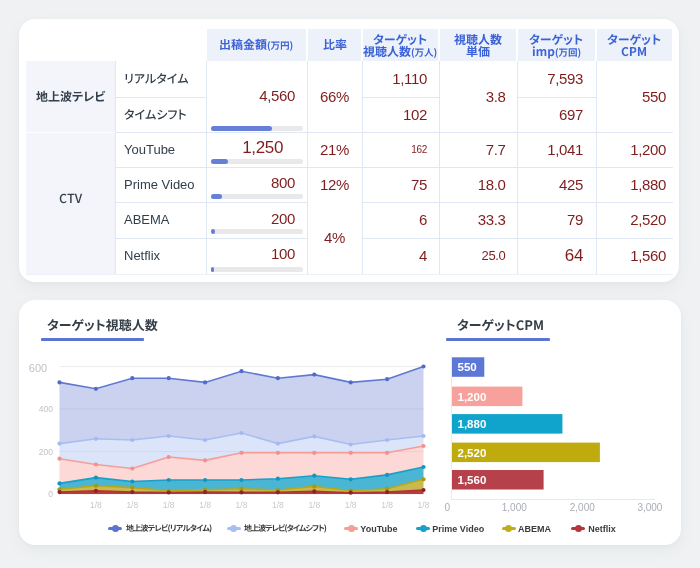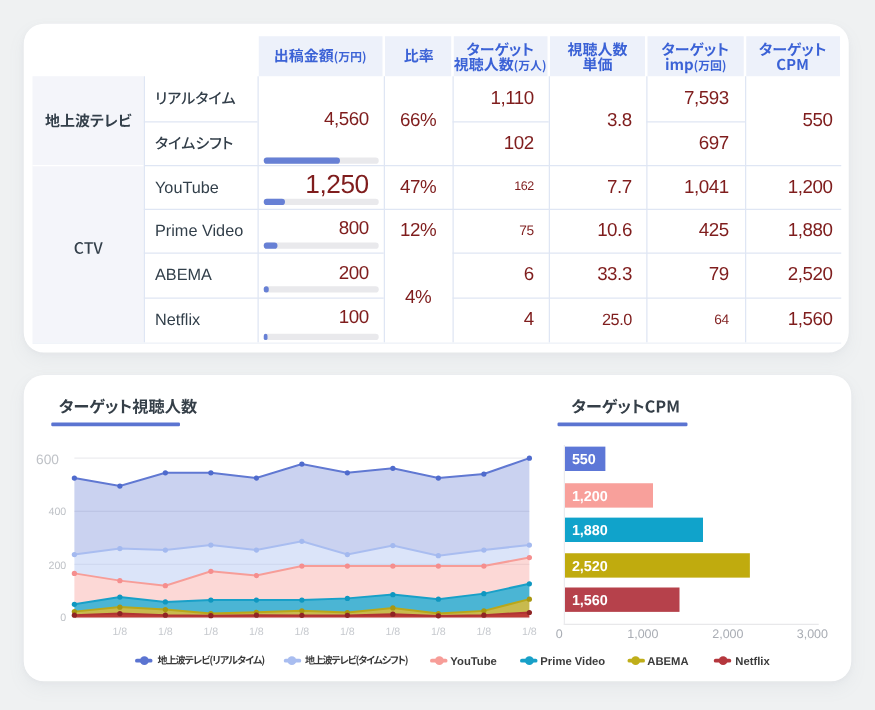--- a/index.html
+++ b/index.html
@@ -82,55 +82,55 @@
     <path d="M8.591999999999999 10.808H7.164000000000001C7.2 11.12 7.236 11.48 7.236 11.911999999999999C7.236 12.379999999999999 7.236 13.448 7.236 13.975999999999999C7.236 16.076 7.08 17.012 6.24 17.972C5.496 18.788 4.5 19.244 3.3600000000000003 19.532L4.356 20.576C5.232 20.288 6.444 19.736 7.224000000000001 18.824C8.112 17.816 8.543999999999999 16.796 8.543999999999999 14.048C8.543999999999999 13.532 8.543999999999999 12.452 8.543999999999999 11.911999999999999C8.543999999999999 11.48 8.568 11.12 8.591999999999999 10.808ZM3.024 10.904H1.6440000000000001C1.6800000000000002 11.156 1.6920000000000002 11.576 1.6920000000000002 11.792C1.6920000000000002 12.224 1.6920000000000002 15.224 1.6920000000000002 15.812000000000001C1.6920000000000002 16.16 1.6560000000000001 16.58 1.6440000000000001 16.784H3.024C3.0 16.544 2.976 16.124 2.976 15.812000000000001C2.976 15.236 2.976 12.224 2.976 11.792C2.976 11.456 3.0 11.156 3.024 10.904Z M20.7 11.888 19.944 11.18C19.752 11.228 19.212 11.264 18.948 11.264C18.264 11.264 12.887999999999998 11.264 12.239999999999998 11.264C11.759999999999998 11.264 11.267999999999999 11.216 10.823999999999998 11.156V12.488C11.34 12.452 11.759999999999998 12.416 12.239999999999998 12.416C12.876 12.416 18.036 12.416 18.816 12.416C18.468 13.1 17.424 14.288 16.368 14.899999999999999L17.363999999999997 15.704C18.648 14.792 19.787999999999997 13.268 20.304 12.392C20.4 12.248000000000001 20.592 12.02 20.7 11.888ZM15.852 13.484H14.483999999999998C14.543999999999999 13.832 14.556 14.120000000000001 14.556 14.443999999999999C14.556 16.436 14.28 17.948 12.564 19.052C12.18 19.328 11.759999999999998 19.52 11.411999999999999 19.64L12.515999999999998 20.54C15.671999999999999 18.92 15.852 16.616 15.852 13.484Z M26.604 19.736 27.396 20.396C27.492 20.324 27.636 20.216 27.852 20.096C29.232 19.4 30.924 18.14 31.944 16.784L31.212 15.751999999999999C30.348 17.024 28.991999999999997 18.044 27.948 18.512C27.948 17.996 27.948 12.716000000000001 27.948 11.876C27.948 11.384 27.996 10.988 28.008 10.916H26.616C26.616 10.988 26.688 11.384 26.688 11.876C26.688 12.716000000000001 26.688 18.392 26.688 18.98C26.688 19.256 26.652 19.532 26.604 19.736ZM21.072 19.628 22.224 20.396C23.244 19.532 24.0 18.356 24.36 17.036C24.683999999999997 15.836 24.732 13.280000000000001 24.732 11.911999999999999C24.732 11.491999999999999 24.78 11.048 24.792 10.952H23.4C23.472 11.228 23.496 11.516 23.496 11.924C23.496 13.304 23.496 15.644 23.148 16.712C22.8 17.816 22.116 18.908 21.072 19.628Z M38.28 10.544 36.912 10.112C36.816 10.459999999999999 36.6 10.94 36.456 11.192C35.88 12.26 34.692 14.0 32.616 15.283999999999999L33.636 16.076C34.92 15.187999999999999 36.012 14.024000000000001 36.804 12.931999999999999H40.596000000000004C40.368 13.808 39.804 14.984 39.096000000000004 15.956C38.292 15.404 37.452 14.864 36.732 14.443999999999999L35.903999999999996 15.296C36.6 15.74 37.464 16.328 38.292 16.928C37.26 18.02 35.808 19.064 33.756 19.688L34.848 20.648C36.804 19.904 38.232 18.848 39.3 17.684C39.792 18.08 40.248 18.451999999999998 40.584 18.764L41.472 17.708C41.1 17.408 40.632 17.048000000000002 40.128 16.688C41.004 15.463999999999999 41.628 14.108 41.964 13.064C42.048 12.824 42.18 12.524000000000001 42.288 12.32L41.316 11.72C41.088 11.804 40.752 11.852 40.416 11.852H37.524L37.656 11.612C37.788 11.372 38.04 10.904 38.28 10.544Z M43.187999999999995 15.524000000000001 43.775999999999996 16.712C45.36 16.232 46.943999999999996 15.536 48.20399999999999 14.852V19.028C48.20399999999999 19.52 48.168 20.18 48.132 20.444H49.62C49.559999999999995 20.18 49.535999999999994 19.52 49.535999999999994 19.028V14.048C50.724 13.268 51.852 12.344 52.763999999999996 11.42L51.756 10.459999999999999C50.94 11.432 49.668 12.548 48.419999999999995 13.315999999999999C47.087999999999994 14.144 45.288 14.96 43.187999999999995 15.524000000000001Z M54.912 18.488C54.552 18.512 54.084 18.512 53.712 18.512L53.928 19.904C54.288000000000004 19.856 54.684 19.796 54.984 19.76C56.544 19.616 60.384 19.196 62.292 18.968C62.544 19.52 62.76 20.048 62.916 20.468L64.188 19.892C63.672 18.608 62.388 16.22 61.548 14.96L60.384 15.463999999999999C60.804 16.016 61.296 16.892 61.752 17.804C60.468 17.972 58.44 18.2 56.808 18.344C57.408 16.759999999999998 58.5 13.376 58.86 12.224C59.04 11.696 59.184 11.336 59.316 11.012L57.816 10.7C57.768 11.048 57.72 11.372 57.552 11.948C57.216 13.16 56.076 16.748 55.404 18.464Z" fill="#333f4a"></path>
   </svg>
 <svg style="position:absolute;left:124.0px;top:98.6px;overflow:visible" width="65" height="26" viewBox="0 0 65 26">
     <path d="M6.048 10.544 4.68 10.112C4.584 10.459999999999999 4.368 10.94 4.224 11.192C3.648 12.26 2.46 14.0 0.384 15.283999999999999L1.404 16.076C2.688 15.187999999999999 3.78 14.024000000000001 4.571999999999999 12.931999999999999H8.364C8.136000000000001 13.808 7.572000000000001 14.984 6.864000000000001 15.956C6.0600000000000005 15.404 5.220000000000001 14.864 4.5 14.443999999999999L3.672 15.296C4.368 15.74 5.231999999999999 16.328 6.0600000000000005 16.928C5.0280000000000005 18.02 3.576 19.064 1.524 19.688L2.616 20.648C4.571999999999999 19.904 6.0 18.848 7.068 17.684C7.5600000000000005 18.08 8.016 18.451999999999998 8.352 18.764L9.24 17.708C8.868 17.408 8.4 17.048000000000002 7.896000000000001 16.688C8.772 15.463999999999999 9.396 14.108 9.732000000000001 13.064C9.816 12.824 9.948 12.524000000000001 10.056000000000001 12.32L9.084000000000001 11.72C8.856 11.804 8.520000000000001 11.852 8.184000000000001 11.852H5.292L5.4239999999999995 11.612C5.556000000000001 11.372 5.808 10.904 6.048 10.544Z M10.956 15.524000000000001 11.543999999999999 16.712C13.127999999999998 16.232 14.712 15.536 15.971999999999998 14.852V19.028C15.971999999999998 19.52 15.936 20.18 15.899999999999999 20.444H17.387999999999998C17.328 20.18 17.304 19.52 17.304 19.028V14.048C18.491999999999997 13.268 19.619999999999997 12.344 20.531999999999996 11.42L19.524 10.459999999999999C18.708 11.432 17.436 12.548 16.188 13.315999999999999C14.855999999999998 14.144 13.056 14.96 10.956 15.524000000000001Z M22.68 18.488C22.32 18.512 21.852 18.512 21.48 18.512L21.696 19.904C22.056 19.856 22.452 19.796 22.752000000000002 19.76C24.312 19.616 28.152 19.196 30.060000000000002 18.968C30.312 19.52 30.528 20.048 30.684 20.468L31.956000000000003 19.892C31.44 18.608 30.156 16.22 29.316000000000003 14.96L28.152 15.463999999999999C28.572000000000003 16.016 29.064 16.892 29.520000000000003 17.804C28.236 17.972 26.208000000000002 18.2 24.576 18.344C25.176000000000002 16.759999999999998 26.268 13.376 26.628 12.224C26.808 11.696 26.952 11.336 27.084000000000003 11.012L25.584000000000003 10.7C25.536 11.048 25.488 11.372 25.32 11.948C24.984 13.16 23.844 16.748 23.172 18.464Z M35.82000000000001 10.652 35.136 11.684C35.88 12.104 37.164 12.956 37.776 13.399999999999999L38.484 12.367999999999999C37.92 11.959999999999999 36.56400000000001 11.072 35.82000000000001 10.652ZM33.84 19.208 34.548 20.444C35.64 20.24 37.32000000000001 19.664 38.532000000000004 18.956C40.476000000000006 17.828 42.144000000000005 16.292 43.224000000000004 14.66L42.492000000000004 13.388C41.52 15.091999999999999 39.900000000000006 16.7 37.896 17.84C36.636 18.536 35.172000000000004 18.98 33.84 19.208ZM33.996 13.376 33.312000000000005 14.408C34.080000000000005 14.815999999999999 35.352000000000004 15.632 35.98800000000001 16.088L36.684000000000005 15.02C36.120000000000005 14.623999999999999 34.752 13.772 33.996 13.376Z M52.992000000000004 12.02 52.068000000000005 11.42C51.804 11.491999999999999 51.504000000000005 11.504 51.300000000000004 11.504C50.7 11.504 46.260000000000005 11.504 45.480000000000004 11.504C45.084 11.504 44.52 11.456 44.184000000000005 11.408V12.751999999999999C44.48400000000001 12.728 44.964000000000006 12.704 45.480000000000004 12.704C46.260000000000005 12.704 50.664 12.704 51.37200000000001 12.704C51.21600000000001 13.808 50.7 15.344000000000001 49.87200000000001 16.387999999999998C48.888000000000005 17.648 47.532000000000004 18.668 45.18000000000001 19.244L46.212 20.372C48.39600000000001 19.688 49.89600000000001 18.548000000000002 50.98800000000001 17.12C51.96000000000001 15.847999999999999 52.51200000000001 13.94 52.776 12.716000000000001C52.836000000000006 12.475999999999999 52.89600000000001 12.212 52.992000000000004 12.02Z M55.56000000000001 18.896C55.56000000000001 19.364 55.52400000000001 20.012 55.46400000000001 20.432H56.94000000000001C56.88000000000001 20.0 56.84400000000001 19.268 56.84400000000001 18.896V15.187999999999999C58.16400000000001 15.620000000000001 60.12000000000001 16.376 61.38000000000001 17.06L61.92000000000001 15.751999999999999C60.72000000000001 15.164 58.44000000000001 14.312000000000001 56.84400000000001 13.832V11.959999999999999C56.84400000000001 11.54 56.89200000000001 11.012 56.92800000000001 10.616H55.45200000000001C55.52400000000001 11.024 55.56000000000001 11.576 55.56000000000001 11.959999999999999C55.56000000000001 12.968 55.56000000000001 18.128 55.56000000000001 18.896Z" fill="#333f4a"></path>
   </svg>
 <div class="lab" style="left:124px;top:139.5px">YouTube</div>
 <div class="lab" style="left:124px;top:174.5px">Prime Video</div>
 <div class="lab" style="left:124px;top:209.75px">ABEMA</div>
 <div class="lab" style="left:124px;top:245.5px">Netflix</div>
 <div class="num" style="right:405px;top:86px;font-size:15px">4,560</div>
-<div class="num" style="right:405px;top:138.40px;font-size:21px">1,250</div>
+<div class="num" style="right:417px;top:138.40px;font-size:17px">1,250</div>
 <div class="num" style="right:405px;top:173.40px;font-size:15px">800</div>
 <div class="num" style="right:405px;top:208.70px;font-size:15px">200</div>
 <div class="num" style="right:405px;top:244.20px;font-size:15px">100</div>
 <div class="track" style="left:211px;top:125.5px;width:92px"></div>
 <div class="fillb" style="left:211px;top:125.5px;width:60.7px"></div>
 <div class="track" style="left:211px;top:158.8px;width:92px"></div>
 <div class="fillb" style="left:211px;top:158.8px;width:16.7px"></div>
 <div class="track" style="left:211px;top:194.0px;width:92px"></div>
 <div class="fillb" style="left:211px;top:194.0px;width:10.7px"></div>
 <div class="track" style="left:211px;top:229.3px;width:92px"></div>
 <div class="fillb" style="left:211px;top:229.3px;width:3.5px"></div>
 <div class="track" style="left:211px;top:266.6px;width:92px"></div>
 <div class="fillb" style="left:211px;top:266.6px;width:3.2px"></div>
 <div class="num" style="left:307px;width:55px;text-align:center;top:86.5px">66%</div>
-<div class="num" style="left:307px;width:55px;text-align:center;top:139.5px">47%</div>
+<div class="num" style="left:307px;width:55px;text-align:center;top:139.5px">21%</div>
 <div class="num" style="left:307px;width:55px;text-align:center;top:174.5px">12%</div>
 <div class="num" style="left:307px;width:55px;text-align:center;top:227.75px">4%</div>
 <div class="num" style="right:273px;top:69.15px;font-size:15px">1,110</div>
 <div class="num" style="right:273px;top:104.65px;font-size:15px">102</div>
 <div class="num" style="right:273px;top:139.90px;font-size:10px">162</div>
-<div class="num" style="right:273px;top:174.90px;font-size:11px">75</div>
+<div class="num" style="right:273px;top:174.90px;font-size:15px">75</div>
 <div class="num" style="right:273px;top:210.15px;font-size:15px">6</div>
 <div class="num" style="right:273px;top:245.90px;font-size:15px">4</div>
 <div class="num" style="right:194.5px;top:86.90px;font-size:15px">3.8</div>
 <div class="num" style="right:194.5px;top:139.90px;font-size:15px">7.7</div>
-<div class="num" style="right:194.5px;top:174.90px;font-size:15px">10.6</div>
+<div class="num" style="right:194.5px;top:174.90px;font-size:15px">18.0</div>
 <div class="num" style="right:194.5px;top:210.15px;font-size:15px">33.3</div>
 <div class="num" style="right:194.5px;top:245.90px;font-size:13px">25.0</div>
 <div class="num" style="right:117px;top:69.15px;font-size:15px">7,593</div>
 <div class="num" style="right:117px;top:104.65px;font-size:15px">697</div>
 <div class="num" style="right:117px;top:139.90px;font-size:15px">1,041</div>
 <div class="num" style="right:117px;top:174.90px;font-size:15px">425</div>
 <div class="num" style="right:117px;top:210.15px;font-size:15px">79</div>
-<div class="num" style="right:117px;top:245.90px;font-size:11px">64</div>
+<div class="num" style="right:117px;top:245.90px;font-size:17px">64</div>
 <div class="num" style="right:34px;top:86.90px;font-size:15px">550</div>
 <div class="num" style="right:34px;top:139.90px;font-size:15px">1,200</div>
 <div class="num" style="right:34px;top:174.90px;font-size:15px">1,880</div>
 <div class="num" style="right:34px;top:210.15px;font-size:15px">2,520</div>
 <div class="num" style="right:34px;top:245.90px;font-size:15px">1,560</div>
 <svg style="position:absolute;left:47.0px;top:310.0px;overflow:visible" width="113" height="27" viewBox="0 0 113 27">
     <path d="M7.045999999999999 9.704 5.161 9.119C5.044 9.561 4.771 10.159 4.563 10.471C3.9130000000000003 11.602 2.7039999999999997 13.383 0.42899999999999994 14.8L1.8329999999999997 15.879000000000001C3.146 14.969000000000001 4.3549999999999995 13.721 5.265 12.512H8.983C8.788 13.318000000000001 8.229 14.449 7.553 15.385C6.734 14.839 5.915 14.306000000000001 5.226 13.916L4.069 15.099C4.732 15.515 5.59 16.1 6.435 16.724C5.356 17.803 3.9130000000000003 18.856 1.6640000000000001 19.545L3.1719999999999997 20.858C5.2 20.091 6.6819999999999995 18.986 7.826 17.777C8.358999999999998 18.206 8.84 18.609 9.190999999999999 18.934L10.425999999999998 17.465C10.049 17.153 9.541999999999998 16.776 8.983 16.373C9.905999999999999 15.073 10.556000000000001 13.682 10.907 12.629000000000001C11.024000000000001 12.304 11.192999999999998 11.953000000000001 11.335999999999999 11.706L10.009999999999998 10.887C9.724 10.978 9.282 11.030000000000001 8.879000000000001 11.030000000000001H6.239999999999999C6.396 10.744 6.721 10.159 7.045999999999999 9.704Z M12.87 13.981V16.022C13.350999999999999 15.996 14.222 15.957 14.963 15.957C16.483999999999998 15.957 20.774 15.957 21.944 15.957C22.49 15.957 23.153 16.009 23.464999999999996 16.022V13.981C23.127 14.007000000000001 22.555 14.059000000000001 21.944 14.059000000000001C20.774 14.059000000000001 16.497 14.059000000000001 14.963 14.059000000000001C14.286999999999999 14.059000000000001 13.338 14.02 12.87 13.981Z M34.333 9.496 33.293 9.912C33.644 10.419 34.047 11.186 34.32 11.719000000000001L35.36 11.277000000000001C35.113 10.796000000000001 34.658 9.964 34.333 9.496ZM35.867000000000004 8.898 34.84 9.327C35.191 9.821 35.607 10.575000000000001 35.88 11.121L36.92 10.666C36.686 10.211 36.205 9.392000000000001 35.867000000000004 8.898ZM30.004 10.120000000000001 28.002 9.73C27.976 10.133000000000001 27.885 10.627 27.729 11.056000000000001C27.573 11.55 27.326 12.225999999999999 26.975 12.837C26.481 13.643 25.649 14.826 24.726 15.515L26.351 16.503C27.131 15.814 27.924 14.709 28.457 13.760000000000002H31.2C30.992 16.477 29.913 18.076 28.548000000000002 19.129C28.236 19.376 27.781 19.649 27.313000000000002 19.844L29.068 21.014C31.421 19.532 32.772999999999996 17.218 33.007 13.760000000000002H34.827C35.126 13.760000000000002 35.698 13.773 36.179 13.812000000000001V12.031C35.75 12.109 35.165 12.122 34.827 12.122H29.224L29.588 11.186C29.692 10.9 29.861 10.445 30.004 10.120000000000001Z M42.289 12.278 40.742000000000004 12.785C41.06700000000001 13.461 41.639 15.033999999999999 41.795 15.671L43.355000000000004 15.125C43.173 14.527000000000001 42.536 12.837 42.289 12.278ZM47.086000000000006 13.227 45.266000000000005 12.642C45.11 14.267 44.486000000000004 15.996 43.602000000000004 17.101C42.523 18.453 40.716 19.441 39.286 19.818L40.651 21.209C42.172000000000004 20.637 43.797000000000004 19.545 45.006 17.985C45.89 16.841 46.43600000000001 15.489 46.774 14.176C46.852000000000004 13.916 46.93000000000001 13.643 47.086000000000006 13.227ZM39.273 12.967 37.713 13.526C38.025000000000006 14.097999999999999 38.675000000000004 15.827 38.896 16.529L40.482000000000006 15.931000000000001C40.222 15.203 39.598000000000006 13.629999999999999 39.273 12.967Z M50.531 18.752C50.531 19.272 50.479 20.052 50.400999999999996 20.572H52.428999999999995C52.376999999999995 20.039 52.312 19.129 52.312 18.752V15.073C53.715999999999994 15.554 55.666 16.308 57.004999999999995 17.01L57.745999999999995 15.216000000000001C56.55 14.631 54.053999999999995 13.708 52.312 13.201V11.277000000000001C52.312 10.744 52.376999999999995 10.172 52.428999999999995 9.717H50.400999999999996C50.492 10.172 50.531 10.822000000000001 50.531 11.277000000000001C50.531 12.382000000000001 50.531 17.764 50.531 18.752Z M66.222 12.850000000000001H69.082V13.721H66.222ZM66.222 14.878H69.082V15.749H66.222ZM66.222 10.835H69.082V11.693H66.222ZM64.805 9.6V16.997H65.637C65.468 18.323 65.065 19.337 63.323 19.961C63.622 20.234 64.038 20.806 64.194 21.17C66.339 20.299 66.911 18.856 67.132 16.997H67.782V19.363C67.782 20.624 68.016 21.053 69.173 21.053C69.381 21.053 69.862 21.053 70.083 21.053C70.967 21.053 71.331 20.598 71.461 18.843C71.084 18.739 70.486 18.518 70.213 18.284C70.187 19.571 70.135 19.74 69.92699999999999 19.74C69.823 19.74 69.498 19.74 69.407 19.74C69.225 19.74 69.199 19.701 69.199 19.35V16.997H70.577V9.6ZM61.087 8.963000000000001V11.368H59.397V12.772H62.335C61.542 14.280000000000001 60.242 15.658000000000001 58.916 16.425C59.137 16.724 59.501 17.491 59.631 17.907C60.125 17.582 60.606 17.179000000000002 61.087 16.724V21.17H62.608V16.074C63.037 16.568 63.466 17.114 63.726 17.491L64.688 16.204C64.428 15.943999999999999 63.479 15.033999999999999 62.907 14.54C63.453 13.708 63.921 12.811 64.259 11.875L63.400999999999996 11.303L63.141 11.368H62.608V8.963000000000001Z M82.03 13.565000000000001H82.78399999999999V15.008H82.03ZM80.301 13.565000000000001H81.042V15.008H80.301ZM78.598 13.565000000000001H79.3V15.008H78.598ZM77.519 17.413C77.402 18.297 77.116 19.259 76.661 19.896V10.978H77.22V9.587H72.306V10.978H72.865V18.011L72.02 18.076L72.189 19.532L75.296 19.181V21.17H76.661V20.039L77.779 20.676C78.325 19.948 78.585 18.804 78.754 17.79ZM74.204 10.978H75.296V12.356000000000002H74.204ZM74.204 13.629999999999999H75.296V15.008H74.204ZM79.3 16.763C79.573 16.932 79.872 17.14 80.158 17.361H78.923V19.467C78.923 20.689 79.17 21.092 80.366 21.092C80.6 21.092 81.224 21.092 81.458 21.092C82.316 21.092 82.68 20.741 82.836 19.363C83.044 19.831 83.2 20.299 83.27799999999999 20.676L84.578 20.065C84.37 19.272 83.824 18.128 83.187 17.283L81.978 17.829C82.264 18.245 82.55 18.726 82.771 19.207C82.407 19.116 81.874 18.895 81.64 18.7C81.601 19.688 81.536 19.818 81.30199999999999 19.818C81.172 19.818 80.704 19.818 80.587 19.818C80.327 19.818 80.288 19.766 80.288 19.454V17.465C80.652 17.751 80.977 18.063 81.185 18.336L82.173 17.426000000000002C81.848 17.049 81.25 16.555 80.652 16.191H84.084V12.395H81.432V11.498000000000001H84.162V10.185H81.432V9.093H79.95V10.185H77.272V11.498000000000001H79.95V12.395H77.35V16.191H79.976ZM74.204 16.282H75.296V17.79L74.204 17.894Z M90.155 9.262C90.064 10.978 90.246 16.919 85.033 19.805C85.566 20.169 86.073 20.65 86.346 21.053C89.102 19.363 90.48 16.841 91.182 14.488C91.923 16.906 93.379 19.584 96.33 21.053C96.577 20.624 97.045 20.091 97.539 19.727C92.703 17.465 92.027 11.927 91.91 10.068L91.949 9.262Z M105.703 8.950000000000001C105.404 11.277000000000001 104.767 13.5 103.675 14.839C103.948 15.033999999999999 104.403 15.437000000000001 104.702 15.736L104.897 15.943999999999999C105.118 15.658000000000001 105.313 15.346 105.508 14.995000000000001C105.742 15.931000000000001 106.02799999999999 16.802 106.379 17.582C105.807 18.388 105.066 19.038 104.091 19.545C103.779 19.324 103.415 19.09 103.012 18.856C103.324 18.349 103.55799999999999 17.738 103.701 16.997H104.702V15.736H101.608L101.92 15.112L101.361 14.995000000000001H102.193V13.409C102.7 13.812000000000001 103.259 14.267 103.545 14.553L104.364 13.474C104.091 13.279 103.168 12.733 102.531 12.382000000000001H104.663V11.147H103.428C103.753 10.757 104.143 10.185 104.54599999999999 9.639000000000001L103.233 9.106C103.038 9.6 102.661 10.315000000000001 102.375 10.77L103.233 11.147H102.193V8.950000000000001H100.763V11.147H99.684L100.516 10.783000000000001C100.399 10.328000000000001 100.061 9.665000000000001 99.723 9.171000000000001L98.605 9.639000000000001C98.878 10.107000000000001 99.164 10.705 99.281 11.147H98.28V12.382000000000001H100.30799999999999C99.697 13.058 98.813 13.682 98.02 14.007000000000001C98.306 14.293 98.644 14.8 98.813 15.138C99.463 14.774000000000001 100.165 14.241 100.763 13.643V14.878L100.477 14.813L100.035 15.736H98.137V16.997H99.385C99.06 17.621 98.735 18.206 98.449 18.661L99.814 19.077L99.957 18.83L100.685 19.181C100.061 19.532 99.242 19.753 98.189 19.896C98.449 20.208 98.722 20.741 98.813 21.183C100.204 20.897 101.257 20.52 102.024 19.935C102.557 20.273 103.025 20.611 103.376 20.923L103.974 20.325C104.182 20.637 104.39 20.988 104.481 21.209C105.612 20.65 106.509 19.948 107.224 19.09C107.809 19.922 108.524 20.624 109.42099999999999 21.144C109.655 20.715 110.149 20.104 110.5 19.792C109.551 19.298000000000002 108.797 18.557 108.199 17.634C108.901 16.308 109.343 14.696000000000002 109.616 12.746H110.344V11.303H106.873C107.042 10.614 107.172 9.899000000000001 107.289 9.171000000000001ZM100.958 16.997H102.219C102.102 17.465 101.946 17.855 101.738 18.18C101.361 18.011 100.971 17.842 100.594 17.686ZM108.004 12.746C107.861 13.903 107.627 14.93 107.30199999999999 15.814C106.938 14.878 106.678 13.850999999999999 106.496 12.746Z" fill="#353f48"></path>
   </svg>
 <div class="abs" style="left:41.4px;top:338px;width:103px;height:2.5px;background:#5b74d1;border-radius:1px"></div>
 <svg style="position:absolute;left:457.0px;top:310.0px;overflow:visible" width="90" height="27" viewBox="0 0 90 27">

